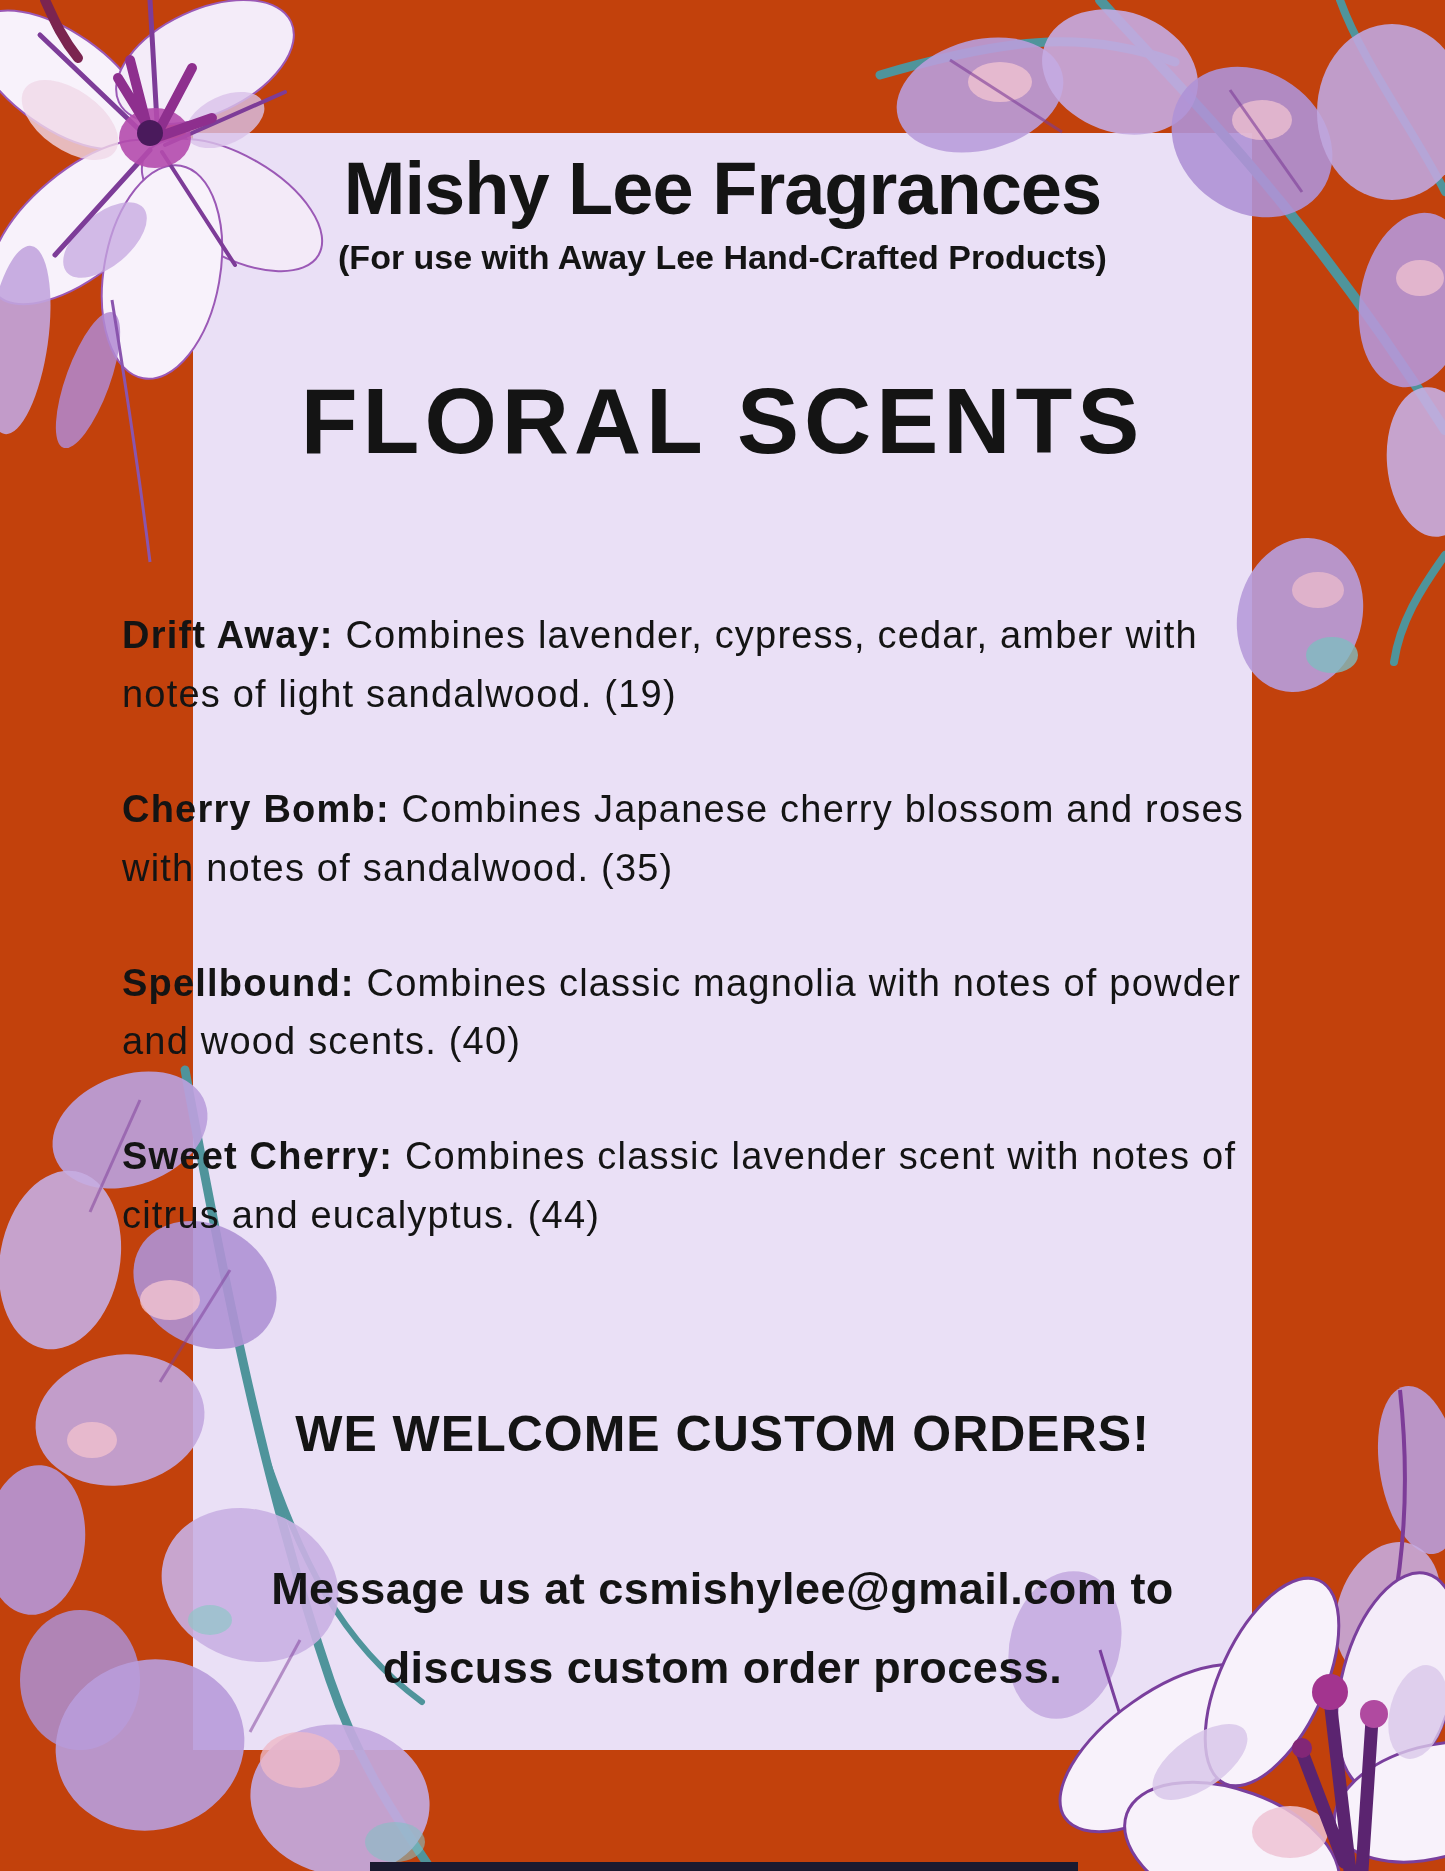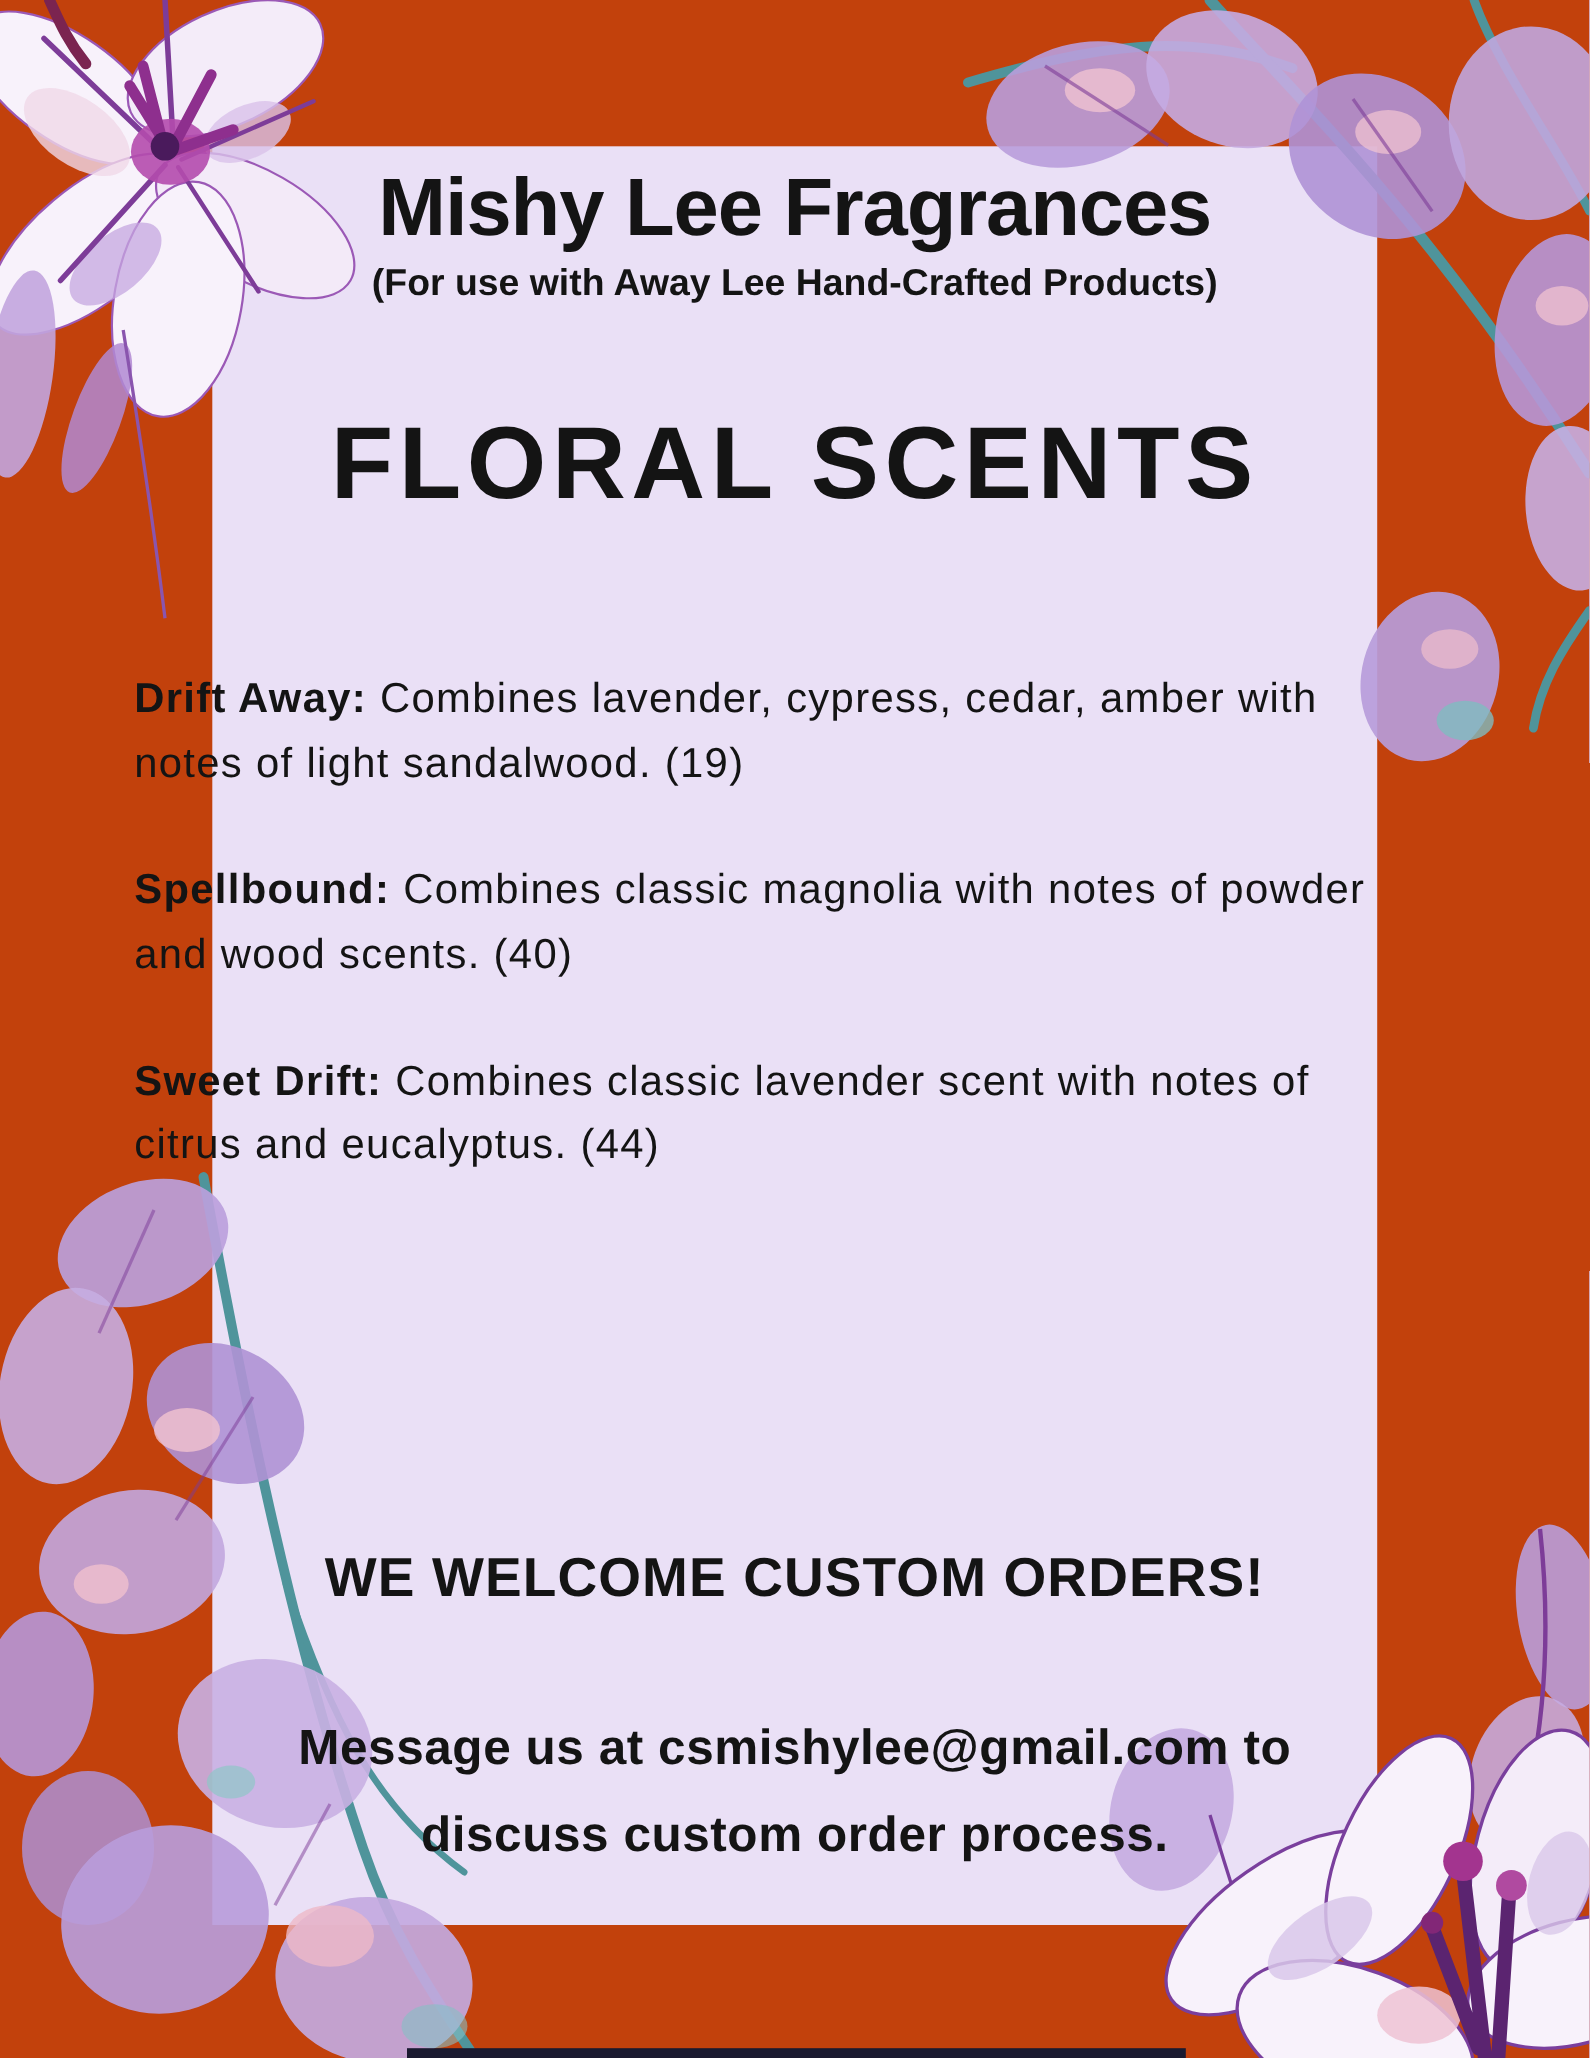--- a/index.html
+++ b/index.html
@@ -146,22 +146,23 @@
     </g>
   </svg>
 
   <div class="text-layer">
     <div class="brand">Mishy Lee Fragrances</div>
     <div class="tagline">(For use with Away Lee Hand-Crafted Products)</div>
     <div class="section-title">FLORAL SCENTS</div>
 
     <div class="scent-list">
       <p class="scent"><span class="scent-name">Drift Away:</span> <span>Combines lavender, cypress, cedar, amber with notes of light sandalwood. (19)</span></p>
+      <p class="scent"><span class="scent-name">Cherry Bomb:</span> <span>Combines Japanese cherry blossom and roses with notes of sandalwood. (35)</span></p>
       <p class="scent"><span class="scent-name">Spellbound:</span> <span>Combines classic magnolia with notes of powder and wood scents. (40)</span></p>
-      <p class="scent"><span class="scent-name">Sweet Drift:</span> <span>Combines classic lavender scent with notes of citrus and eucalyptus. (44)</span></p>
+      <p class="scent"><span class="scent-name">Sweet Cherry:</span> <span>Combines classic lavender scent with notes of citrus and eucalyptus. (44)</span></p>
     </div>
 
     <div class="custom-orders">WE WELCOME CUSTOM ORDERS!</div>
     <div class="contact">Message us at csmishylee@gmail.com to discuss custom order process.</div>
   </div>
 
   <div class="bottom-strip"></div>
 </div>
 
 </body></html>

